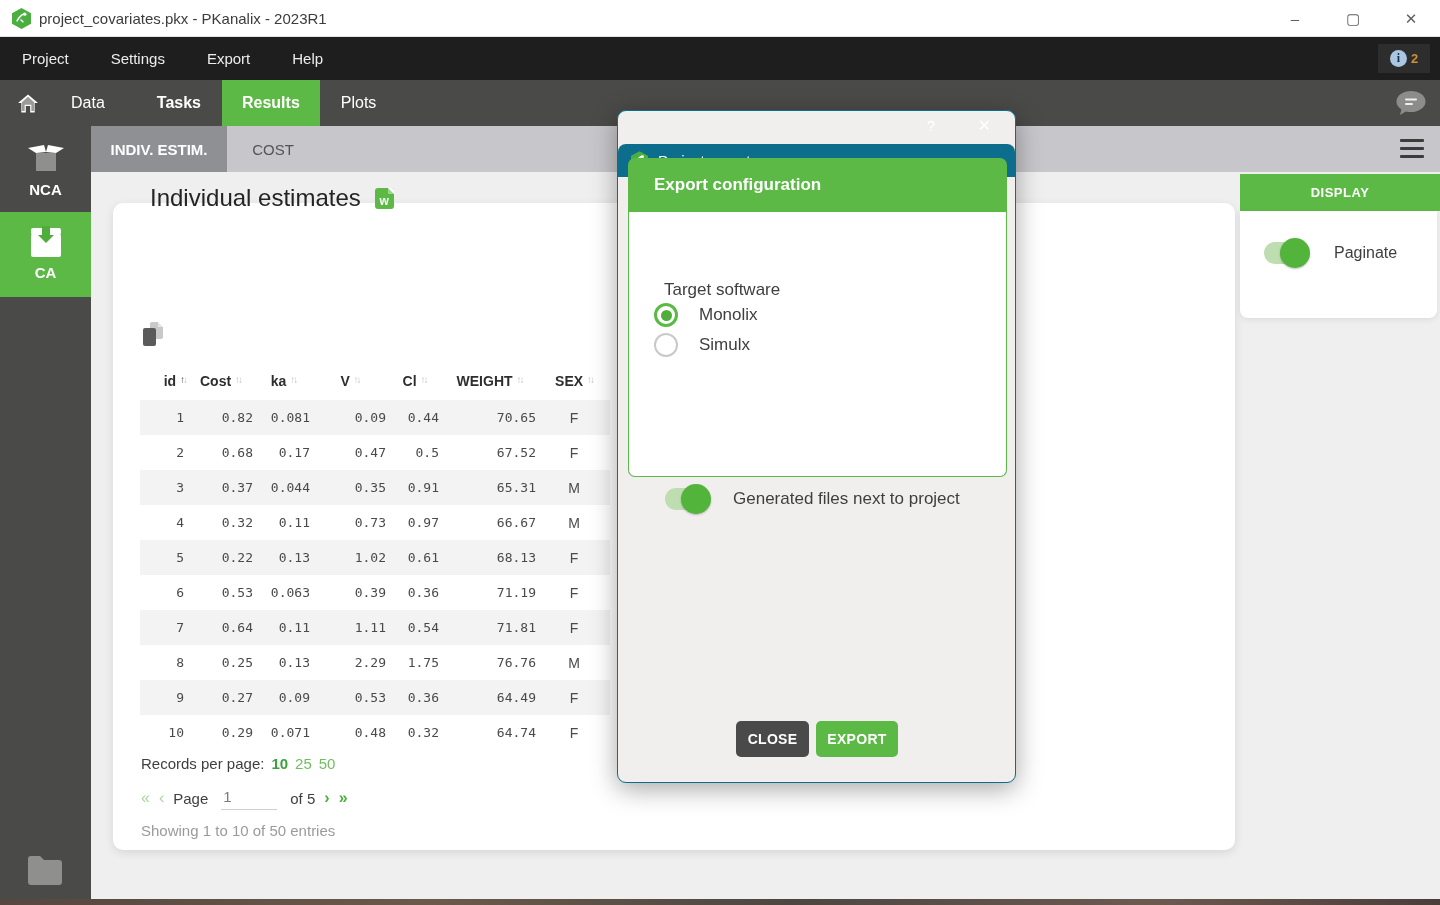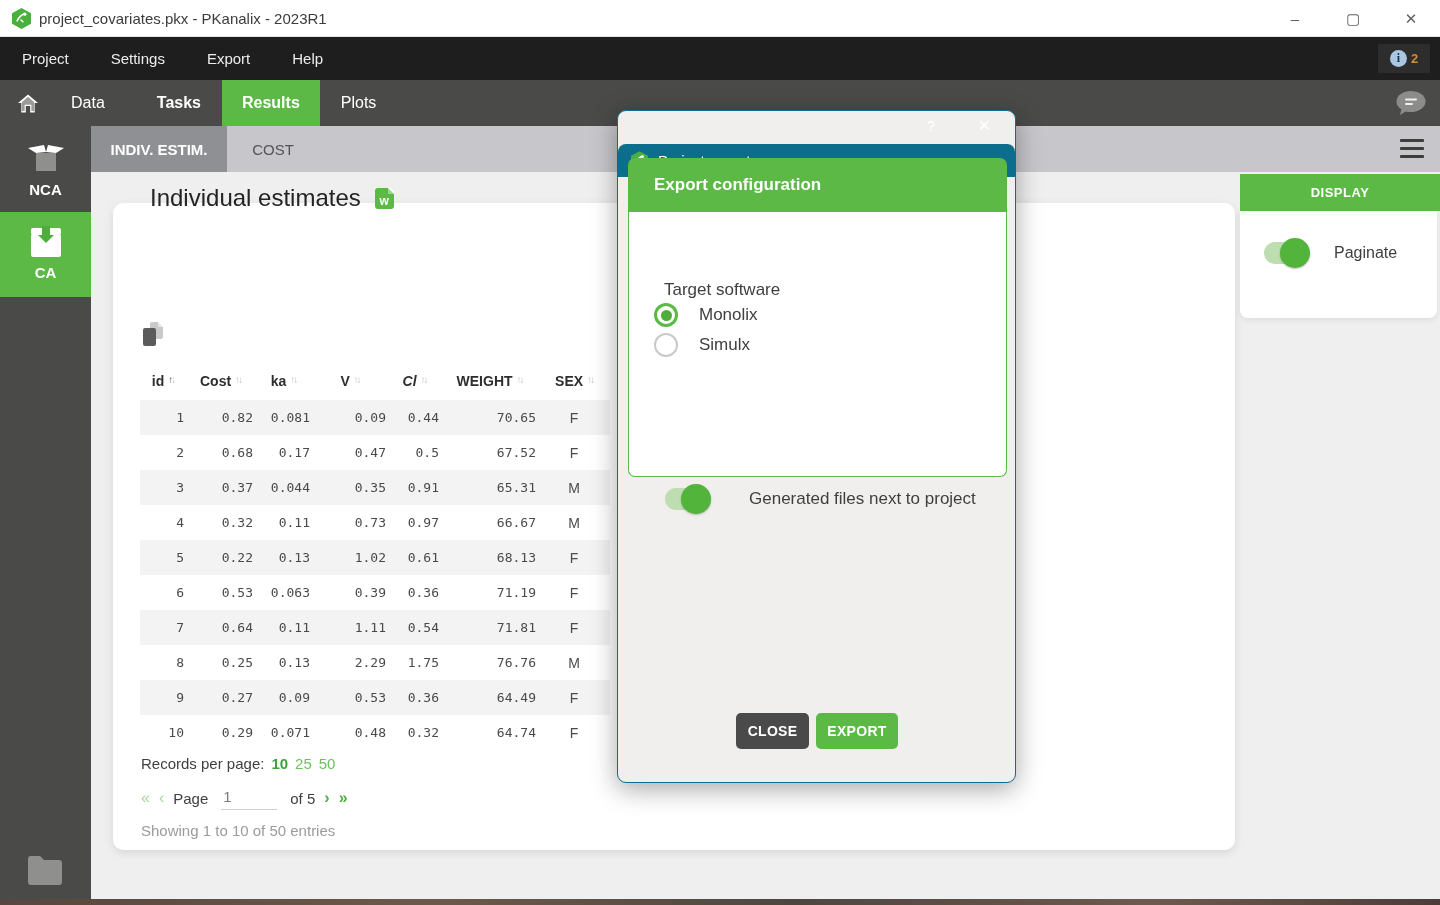--- a/index.html
+++ b/index.html
@@ -92,24 +92,24 @@
   .export-header { position:absolute; left:10px; top:47px; width:379px; height:54px; background:#5cb946; border-radius:7px 7px 0 0; display:flex; align-items:center; }
   .export-header span { color:#fff; font-size:17px; font-weight:bold; margin-left:26px; }
   .export-body { position:absolute; left:10px; top:101px; width:379px; height:265px; background:#fff; border:1px solid #5cb946; border-top:none; border-radius:0 0 7px 7px; }
   .general-label { position:absolute; left:0; width:100%; top:33px; text-align:center; font-size:18px; color:#9e9e9e; }
   .target-label { position:absolute; left:27px; top:68px; font-size:17px; color:#3f3f3f;margin-left:8px; }
   .radio-row { position:absolute; left:25px; display:flex; align-items:center; gap:21px; }
   .radio { width:24px; height:24px; border-radius:50%; border:2px solid #c9c9c9; background:#fff; position:relative; }
   .radio-row.selected .radio { border:3px solid #5cb946; }
   .radio-row.selected .radio::after { content:""; position:absolute; left:50%; top:50%; width:11px; height:11px; margin:-5.5px 0 0 -5.5px; border-radius:50%; background:#4fae3b; }
   .radio-row .rlbl { font-size:17px; color:#3f3f3f; }
-  .gen-toggle-row { position:absolute; left:36px; top:276px; display:flex; align-items:center; gap:40px; }
+  .gen-toggle-row { position:absolute; left:36px; top:276px; display:flex; align-items:center; gap:24px; }
   .gen-toggle-row .rlbl { font-size:17px; color:#3f3f3f; }
   .modal-footer { position:absolute; left:0; bottom:11px; width:100%; height:58px; }
-  .btn { position:absolute; top:0; height:36px; border:none; border-radius:5px; color:#fff; font-weight:bold; font-size:14px; font-family:"Liberation Sans", sans-serif; letter-spacing:0.3px; }
+  .btn { position:absolute; top:8px; height:36px; border:none; border-radius:5px; color:#fff; font-weight:bold; font-size:14px; font-family:"Liberation Sans", sans-serif; letter-spacing:0.3px; }
   .btn-close { left:118px; width:73px; background:#4a4a4a; }
   .btn-export { left:198px; width:82px; background:#5cb946; }
 
   .bottom-strip { position:absolute; left:0; top:899px; width:1440px; height:6px; background:linear-gradient(90deg,#55463f,#6a5a4c 30%,#4d4640 55%,#6b5a50 80%,#4a3d38); }
 
   svg { display:block; }
 </style>
 </head>
 <body>
 
@@ -203,25 +203,25 @@
 <div class="main-card">
 
   <div class="copy-icon">
     <span class="p1"></span>
     <span class="p2"></span>
   </div>
 
   <table class="est-table">
     <thead>
         <tr id="est-head">
-          <th style="width: 46px;">id <span class="sort-arrows"><span class="on">↑</span>↓</span></th>
+          <th style="width: 46px; text-align: right;">id <span class="sort-arrows"><span class="on">↑</span>↓</span></th>
           <th style="width: 69px;">Cost <span class="sort-arrows">↑↓</span></th>
           <th style="width: 57px;">ka <span class="sort-arrows">↑↓</span></th>
           <th style="width: 76px;">V <span class="sort-arrows">↑↓</span></th>
-          <th style="width: 53px; font-style: italic;">Cl <span class="sort-arrows">↑↓</span></th>
+          <th style="width: 53px;">Cl <span class="sort-arrows">↑↓</span></th>
           <th style="width: 97px;">WEIGHT <span class="sort-arrows">↑↓</span></th>
           <th style="width: 72px;">SEX <span class="sort-arrows">↑↓</span></th>
         </tr>
       </thead>
     <tbody id="est-body">
         <tr class="stripe">
           <td>1</td>
           <td>0.82</td>
           <td>0.081</td>
           <td>0.09</td>

